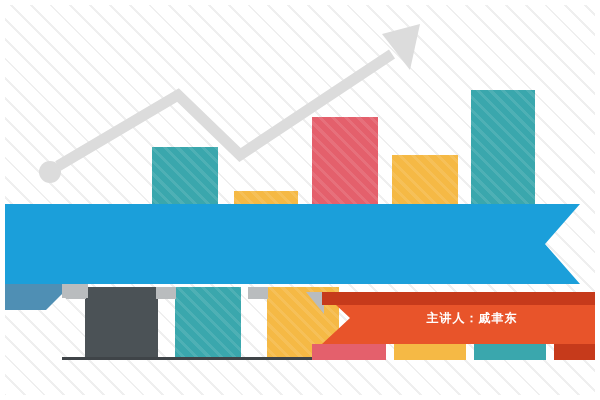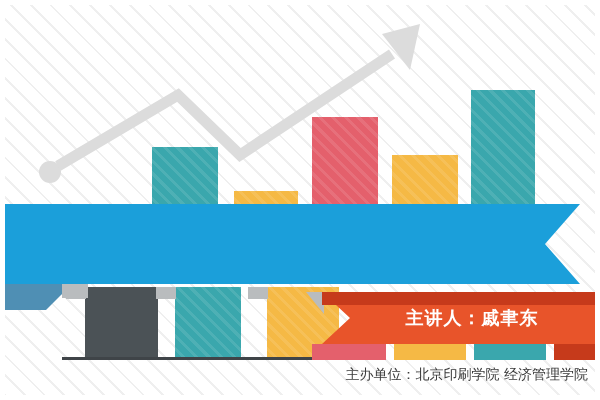--- a/index.html
+++ b/index.html
@@ -150,21 +150,21 @@
   .speaker-text {
     position: absolute;
     left: 322px;
     top: 292px;
     width: 278px;
     height: 52px;
     display: flex;
     align-items: center;
     justify-content: center;
     color: #ffffff;
-    font-size: 18px;
+    font-size: 12px;
     font-weight: bold;
     letter-spacing: 1px;
     white-space: nowrap;
     padding-left: 22px;
     box-sizing: border-box;
   }
   
   .footer-text {
     position: absolute;
     left: 0;
@@ -227,16 +227,15 @@
 
   <div class="ribbon-blue-tail"></div>
   <div class="ribbon-blue-tail2"></div>
   <div class="ribbon-blue"></div>
 
   <div class="ribbon-orange-fold"></div>
   <div class="ribbon-orange"></div>
   <div class="ribbon-orange-top"></div>
   <div class="speaker-text">主讲人：戚聿东</div>
 
-  <div class="footer-text">主办单位：北京印刷学院 经济管理学院</div>
 
   <div class="bg-frame"></div>
 </div>
 
 </body></html>

